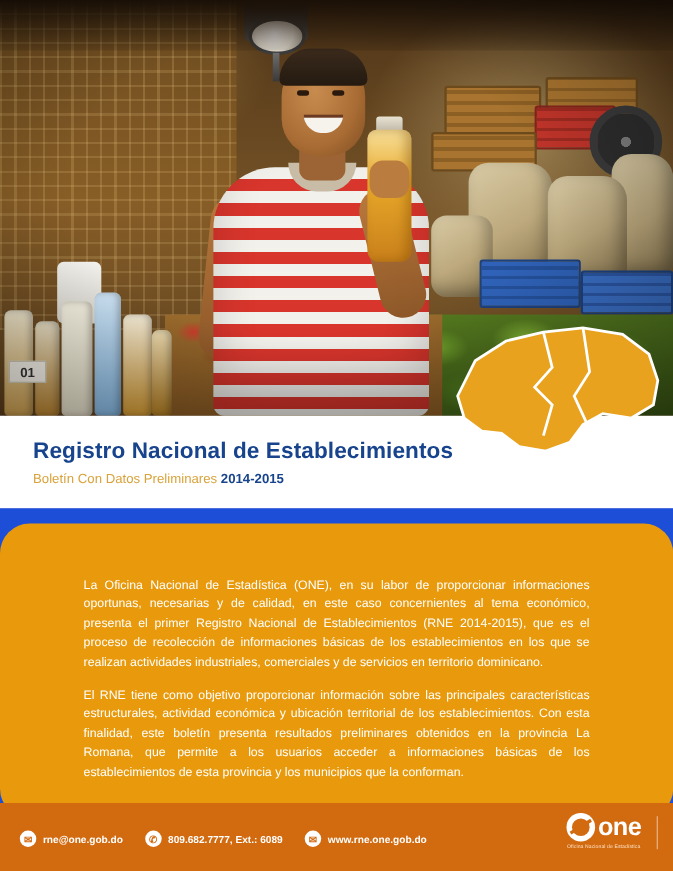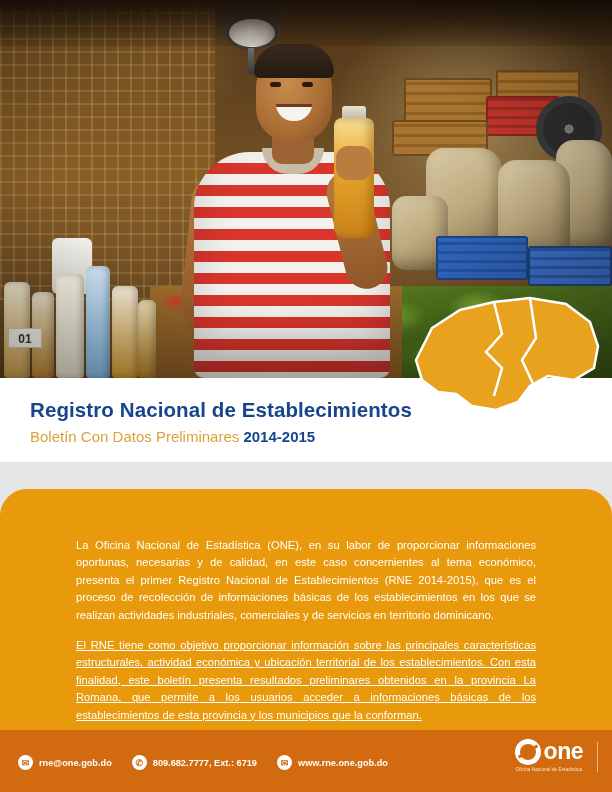--- a/index.html
+++ b/index.html
@@ -5,21 +5,21 @@
   * { box-sizing: border-box; margin: 0; padding: 0; }
   html, body {
     width: 612px; height: 792px;
     font-family: "Liberation Sans", sans-serif;
     background: #ffffff;
     overflow: hidden;
   }
   .page {
     position: relative;
     width: 612px; height: 788px;
-    background: #e5e5e5;
+    background: #1d4ed8;
   }
 
   
   .photo {
     position: absolute; left: 0; top: 0;
     width: 612px; height: 378px;
     overflow: hidden;
     background: #5a3a1c;
   }
   
@@ -227,48 +227,48 @@
     position: absolute; left: 0; top: 378px; width: 612px; height: 84px;
     background: #ffffff;
   }
   .title-main {
     position: absolute; left: 30px; top: 20px;
     font-size: 20.5px; font-weight: bold; color: #17448c;
     letter-spacing: .1px;
   }
   .title-sub {
     position: absolute; left: 30px; top: 50px;
-    font-size: 15px; color: #d9a23a; font-weight: normal;
+    font-size: 12px; color: #d9a23a; font-weight: normal;
   }
   .title-sub b { color: #17448c; font-weight: bold; }
 
   
   .map-wrap {
     position: absolute; left: 398px; top: 268px; width: 214px; height: 194px;
   }
   .province-pill {
     position: absolute; left: 408px; top: 430px; width: 204px; height: 32px;
     background: #e89a0c;
     color: #ffffff; font-size: 19px; font-weight: bold;
     display: flex; align-items: center; justify-content: center;
     letter-spacing: .3px;
   }
 
   
   .body-band {
-    position: absolute; left: 0; top: 489px; width: 612px; height: 268px;
+    position: absolute; left: 0; top: 476px; width: 612px; height: 268px;
     background: #e89a0c;
     border-radius: 27px;
   }
   .body-text {
     position: absolute; left: 76px; top: 48px; width: 460px;
     color: #ffffff; font-size: 11.2px; line-height: 17.4px;
     text-align: justify;
   }
-  .body-text p + p { margin-top: 13px; text-decoration: underline; }
+  .body-text p + p { margin-top: 13px; }
 
   
   .footer {
     position: absolute; left: 0; top: 730px; width: 612px; height: 62px;
     background: #d26a10;
   }
   .contact-row {
     position: absolute; left: 18px; top: 25px;
     display: flex; align-items: center; gap: 8px;
     color: #ffffff; font-size: 9.2px; font-weight: bold;
@@ -392,21 +392,21 @@
   </div>
 
   <div class="footer">
     <div class="contact-row">
       <div class="contact-item">
         <span class="cicon">✉</span>
         <span>rne@one.gob.do</span>
       </div>
       <div class="contact-item">
         <span class="cicon">✆</span>
-        <span>809.682.7777, Ext.: 6719</span>
+        <span>809.682.7777, Ext.: 6089</span>
       </div>
       <div class="contact-item">
         <span class="cicon">✉</span>
         <span>www.rne.one.gob.do</span>
       </div>
     </div>
 
     <div class="logos">
       <div class="one-logo">
         <div class="one-main">

